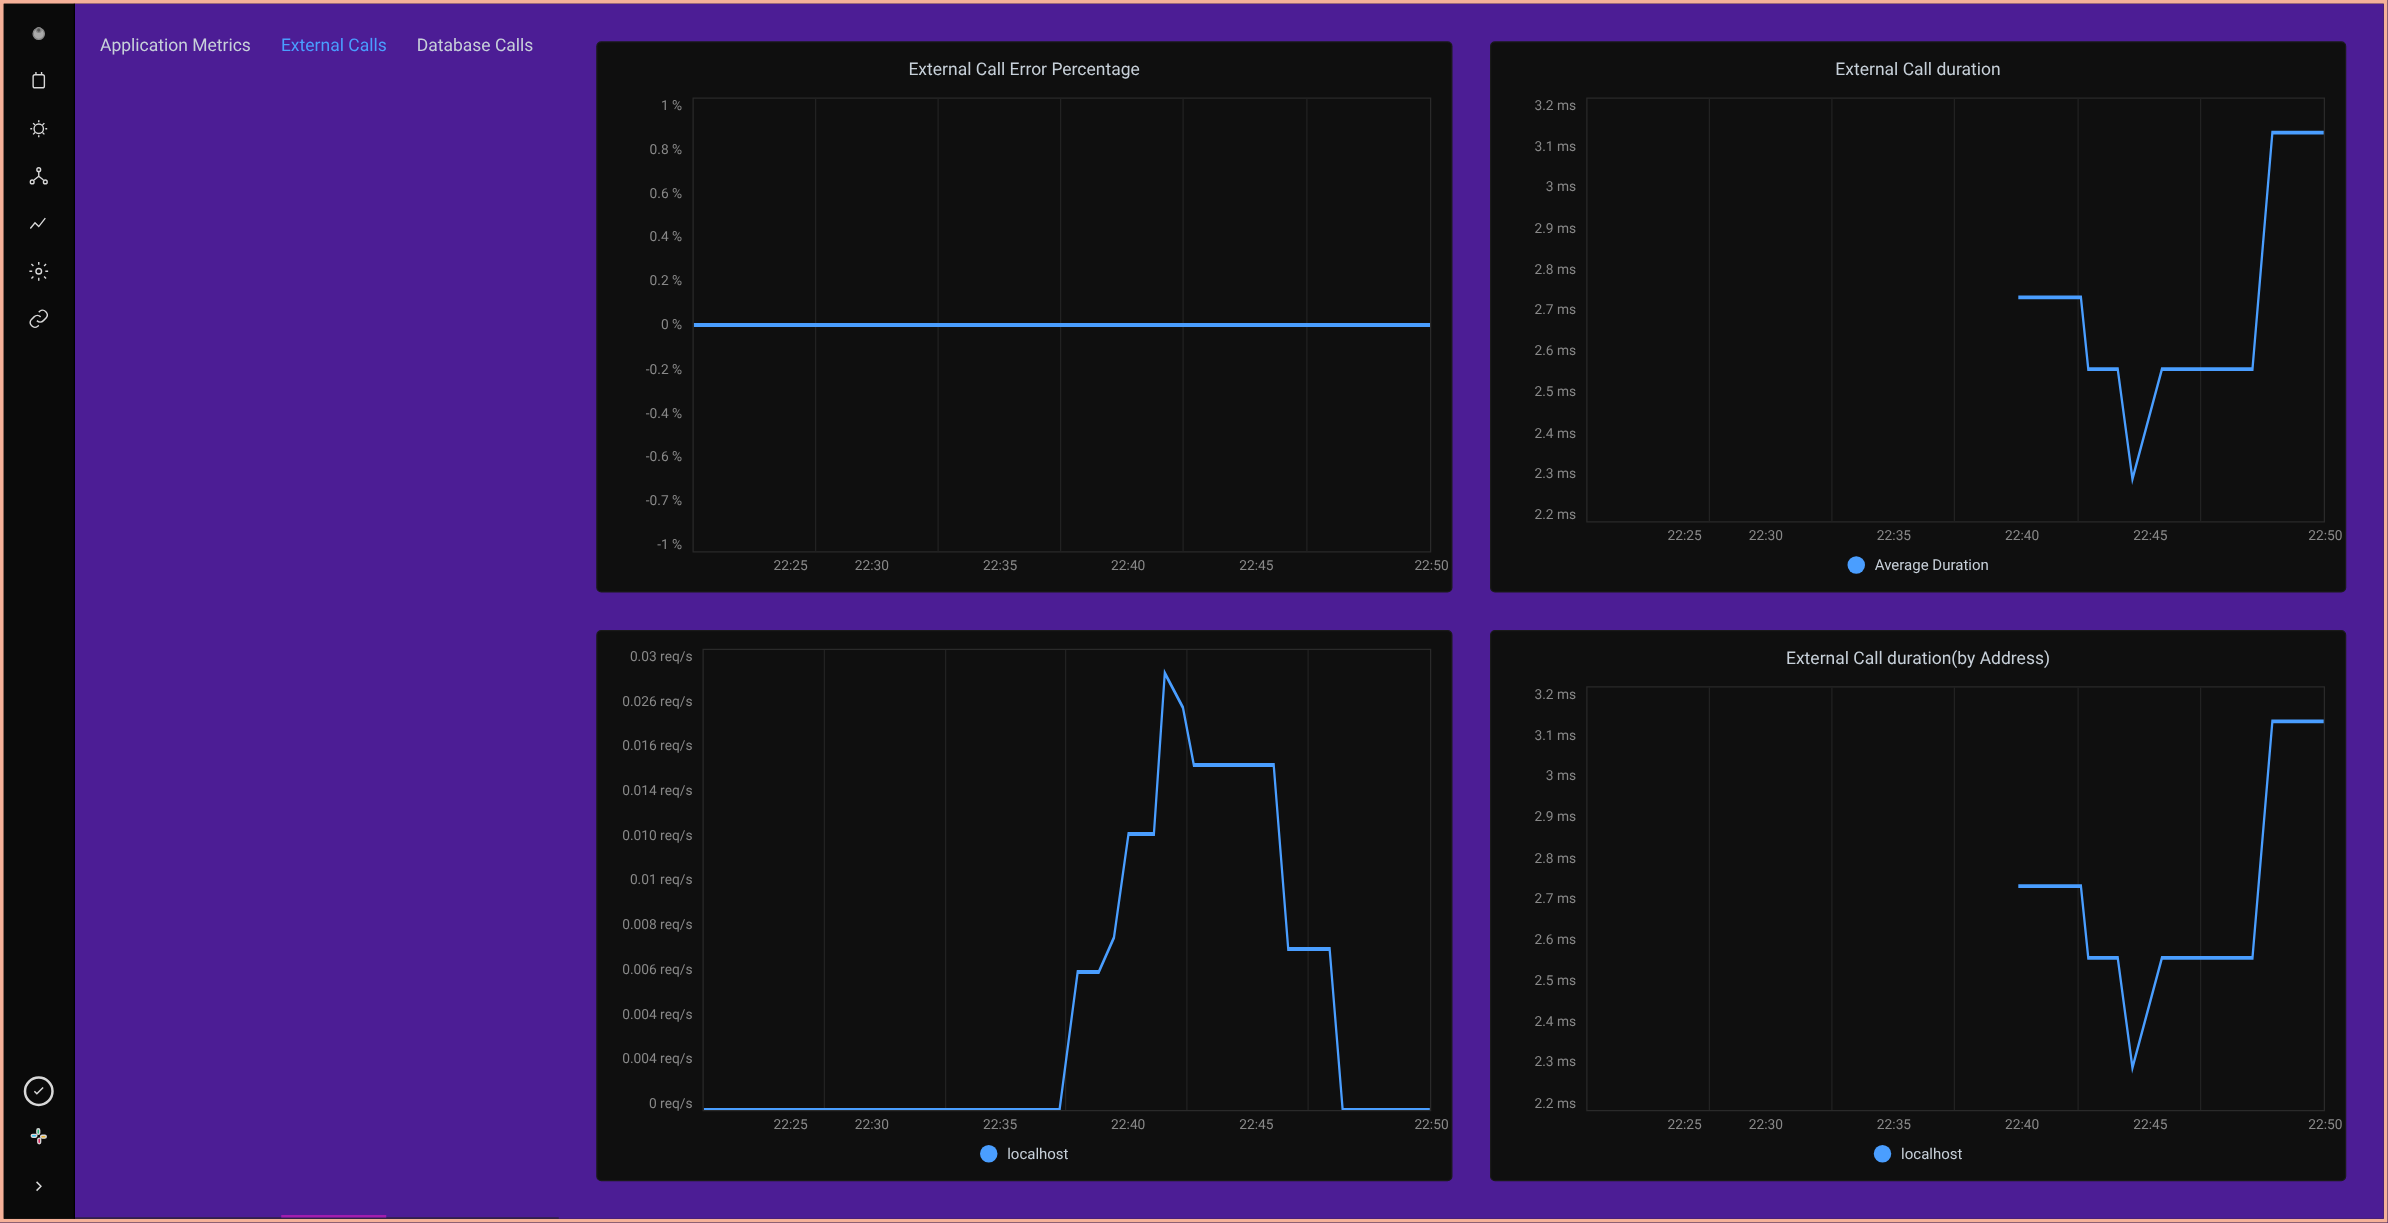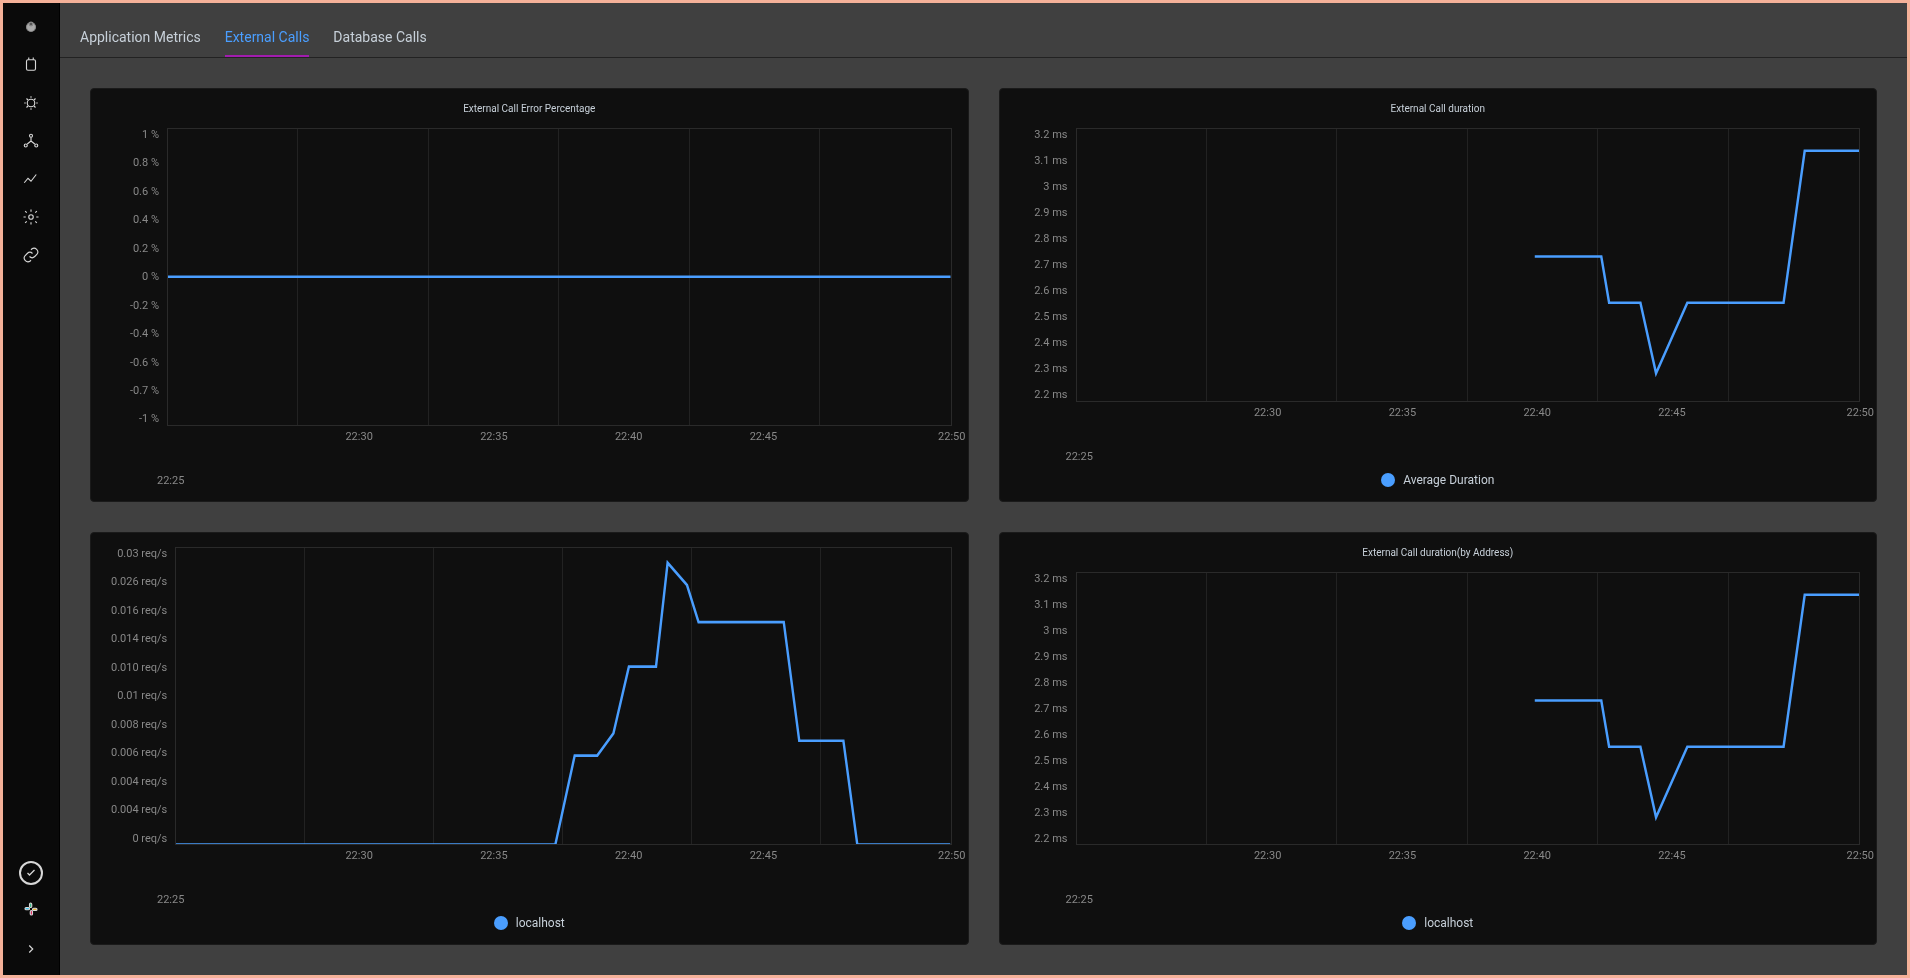--- a/index.html
+++ b/index.html
@@ -51,23 +51,23 @@
   width: 24px; height: 24px;
   border: 2px solid #d8d8d8;
   border-radius: 50%;
   display: flex; align-items: center; justify-content: center;
 }
 .status-ok svg { width: 12px; height: 12px; stroke: #d8d8d8; fill: none; stroke-width: 2.5; }
 .slack-icon { width: 24px; height: 24px; }
 .expand-icon svg { width: 14px; height: 14px; stroke: #d8d8d8; fill: none; stroke-width: 2; }
 .main {
   flex: 1;
-  background: #404040;
-  display: flex;
-  flex-direction: column;
+  background: #4c1d95;
+  display: flex;
+  flex-direction: row;
   overflow: hidden;
 }
 .tabs {
   display: flex;
   padding: 16px 20px 0 20px;
   border-bottom: 1px solid #222;
   gap: 24px;
 }
 .tab {
   padding: 10px 0;
@@ -92,21 +92,21 @@
 .chart-panel {
   background: #0f0f0f;
   border: 1px solid #1a1a1a;
   border-radius: 4px;
   display: flex;
   flex-direction: column;
   padding: 14px 16px;
 }
 .chart-title {
   text-align: center;
-  font-size: 10px;
+  font-size: 14px;
   color: #c7d0d9;
   margin-bottom: 14px;
 }
 .chart-body {
   flex: 1;
   display: flex;
   padding-left: 4px;
 }
 .y-axis {
   display: flex;
@@ -146,21 +146,21 @@
   display: flex;
   padding-left: 64px;
   padding-top: 4px;
   font-size: 11px;
   color: #888;
 }
 .x-axis > div {
   flex: 1;
   text-align: center;
 }
-.x-axis > div:first-child { text-align: left; margin-left: -14px; margin-top: 44px; }
+.x-axis > div:first-child { text-align: right; margin-left: -14px; }
 .x-axis > div:last-child { text-align: right; margin-right: -14px; }
 .legend {
   display: flex;
   justify-content: center;
   align-items: center;
   gap: 8px;
   padding-top: 10px;
   font-size: 12px;
   color: #c7d0d9;
 }

